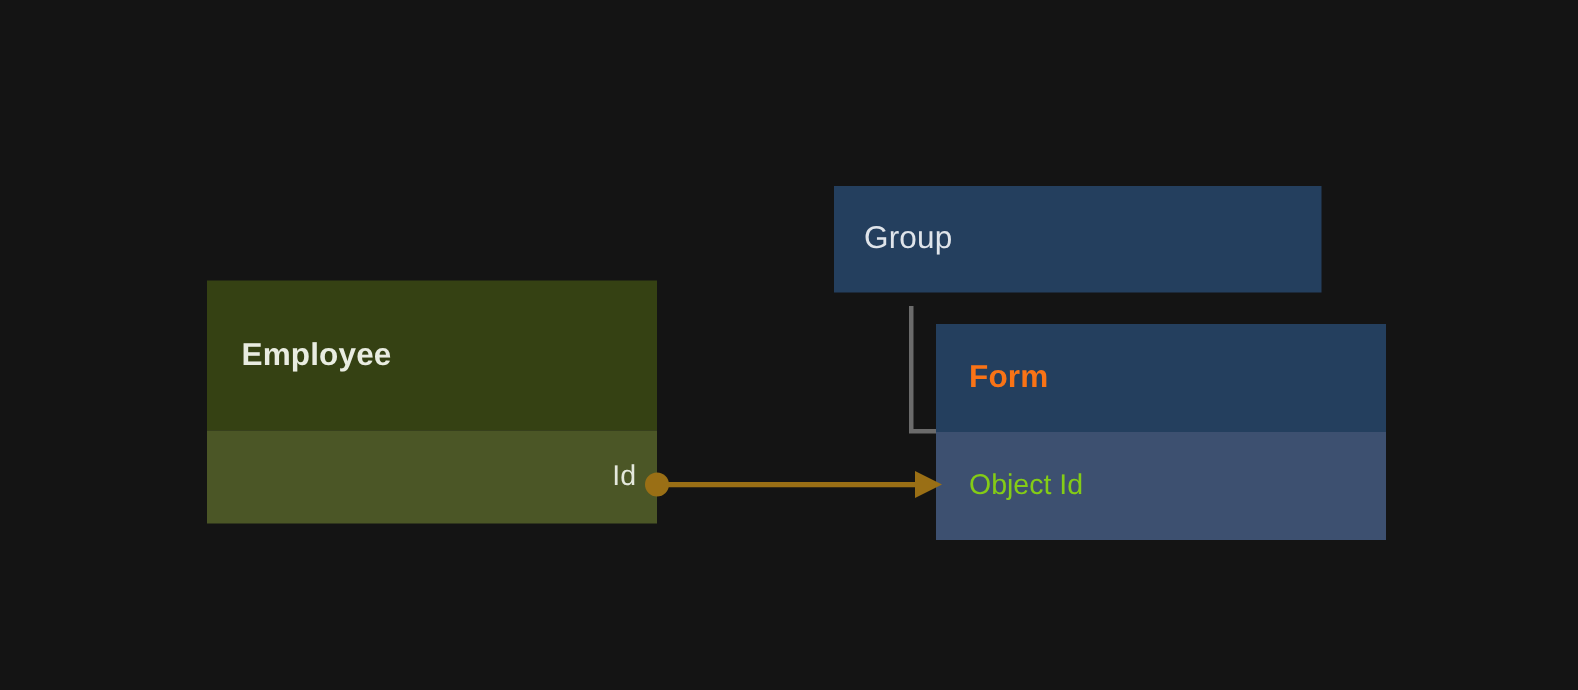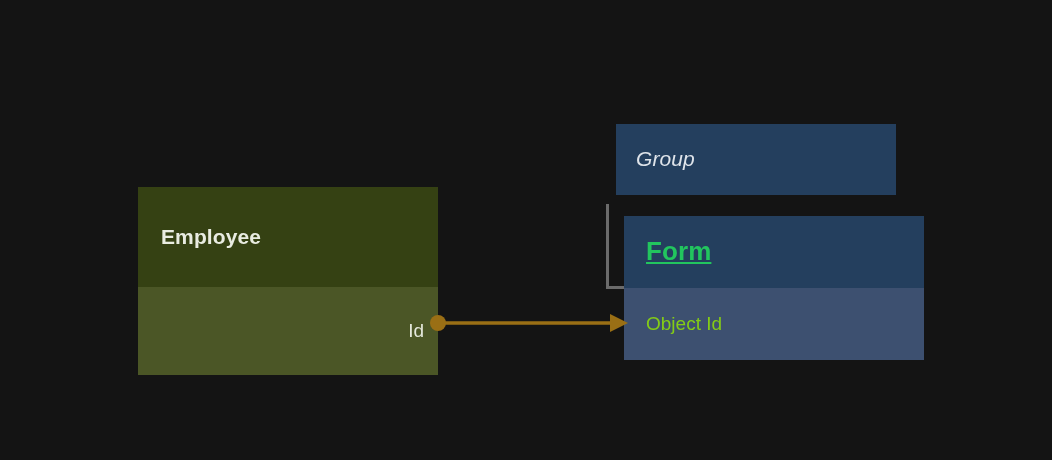--- a/index.html
+++ b/index.html
@@ -57,54 +57,53 @@
     height: 173px;
   }
   #employee-node .node-header {
     height: 100px;
     background: #354113;
     padding: 0 14px 0 23px;
   }
   #employee-node .node-title    { color: #e9ece1; }
   #employee-node .node-subtitle { color: #b7bdac; }
   #employee-node .node-row {
-    height: 88px;
+    height: 62px;
     background: #4b5626;
     color: #e4e8dc;
     padding-right: 14px;
   }
 
   
   #group-node {
-    left: 616px;
+    left: 556px;
     top: 124px;
-    width: 280px;
+    width: 325px;
     height: 71px;
-    font-style: italic;
   }
   #group-node .node-header {
     height: 71px;
     background: #243f5e;
     padding: 0 0 0 20px;
   }
   #group-node .node-title { color: #dfe4ea; font-weight: normal; font-size: 21px; }
 
   
   #form-node {
     left: 624px;
     top: 216px;
     width: 300px;
     height: 144px;
   }
   #form-node .node-header {
     height: 72px;
     background: #243f5e;
     padding: 0 0 0 22px;
   }
-  #form-node .node-title { color: #22c55e; font-weight: bold; font-size: 26px; text-decoration: underline; }
+  #form-node .node-title { color: #f97316; font-weight: bold; font-size: 21px; }
   #form-node .node-row {
     height: 72px;
     background: #3d5070;
     color: #84cc16;
     padding-left: 22px;
   }
 
   
   .bracket {
     position: absolute;

